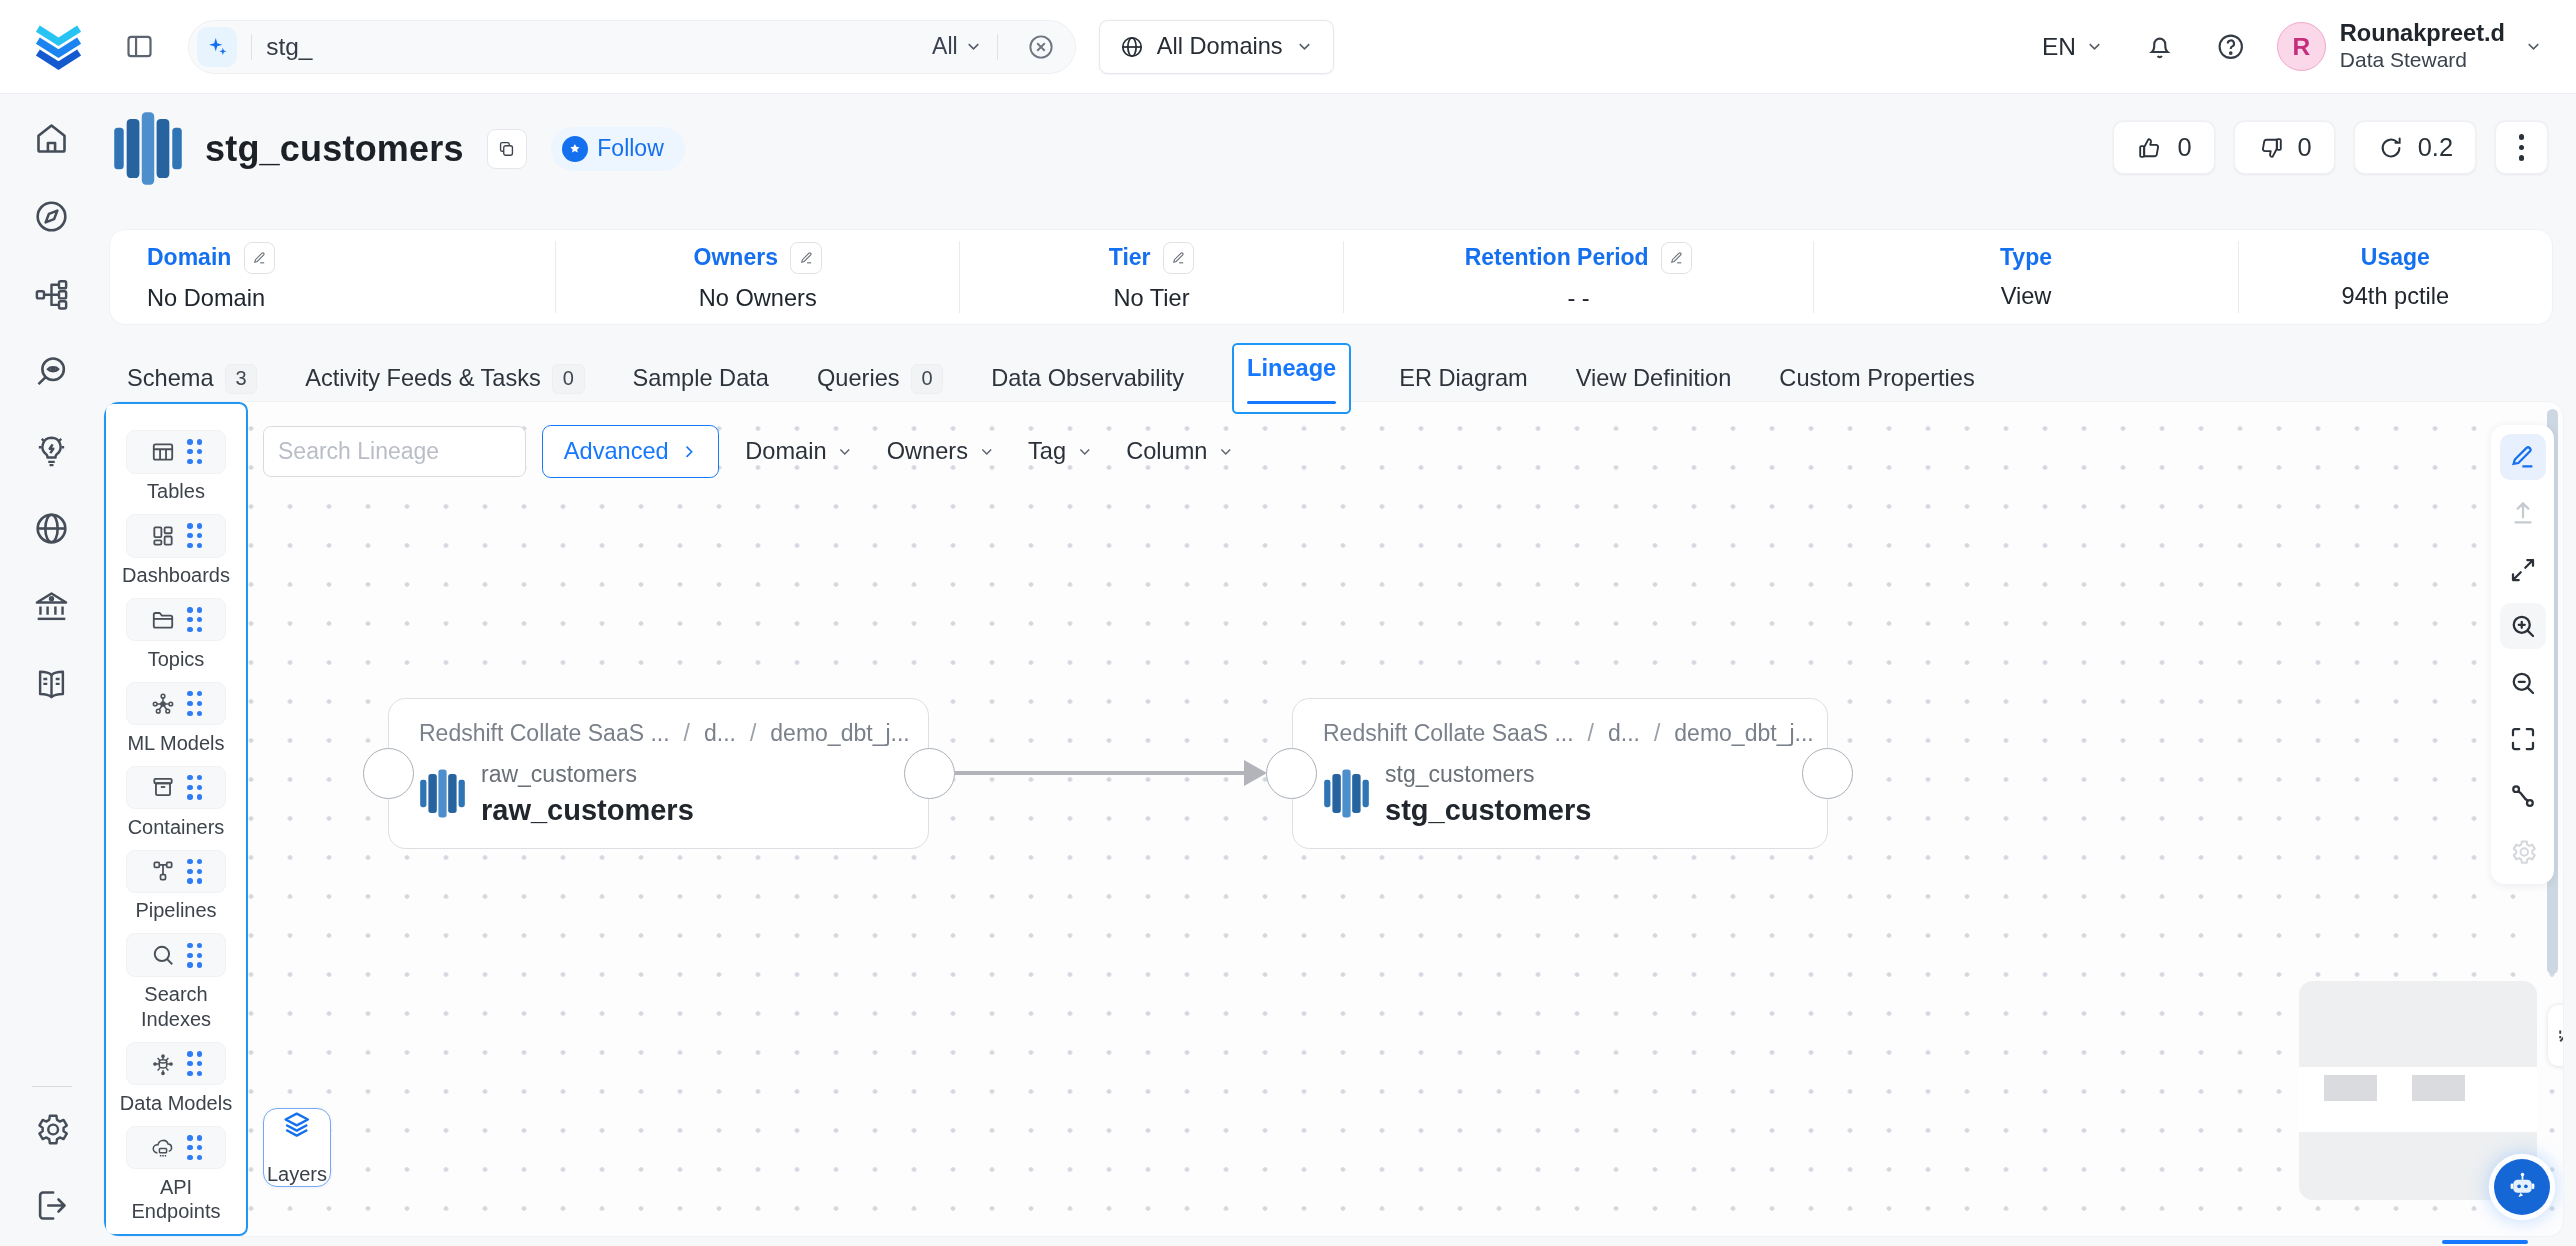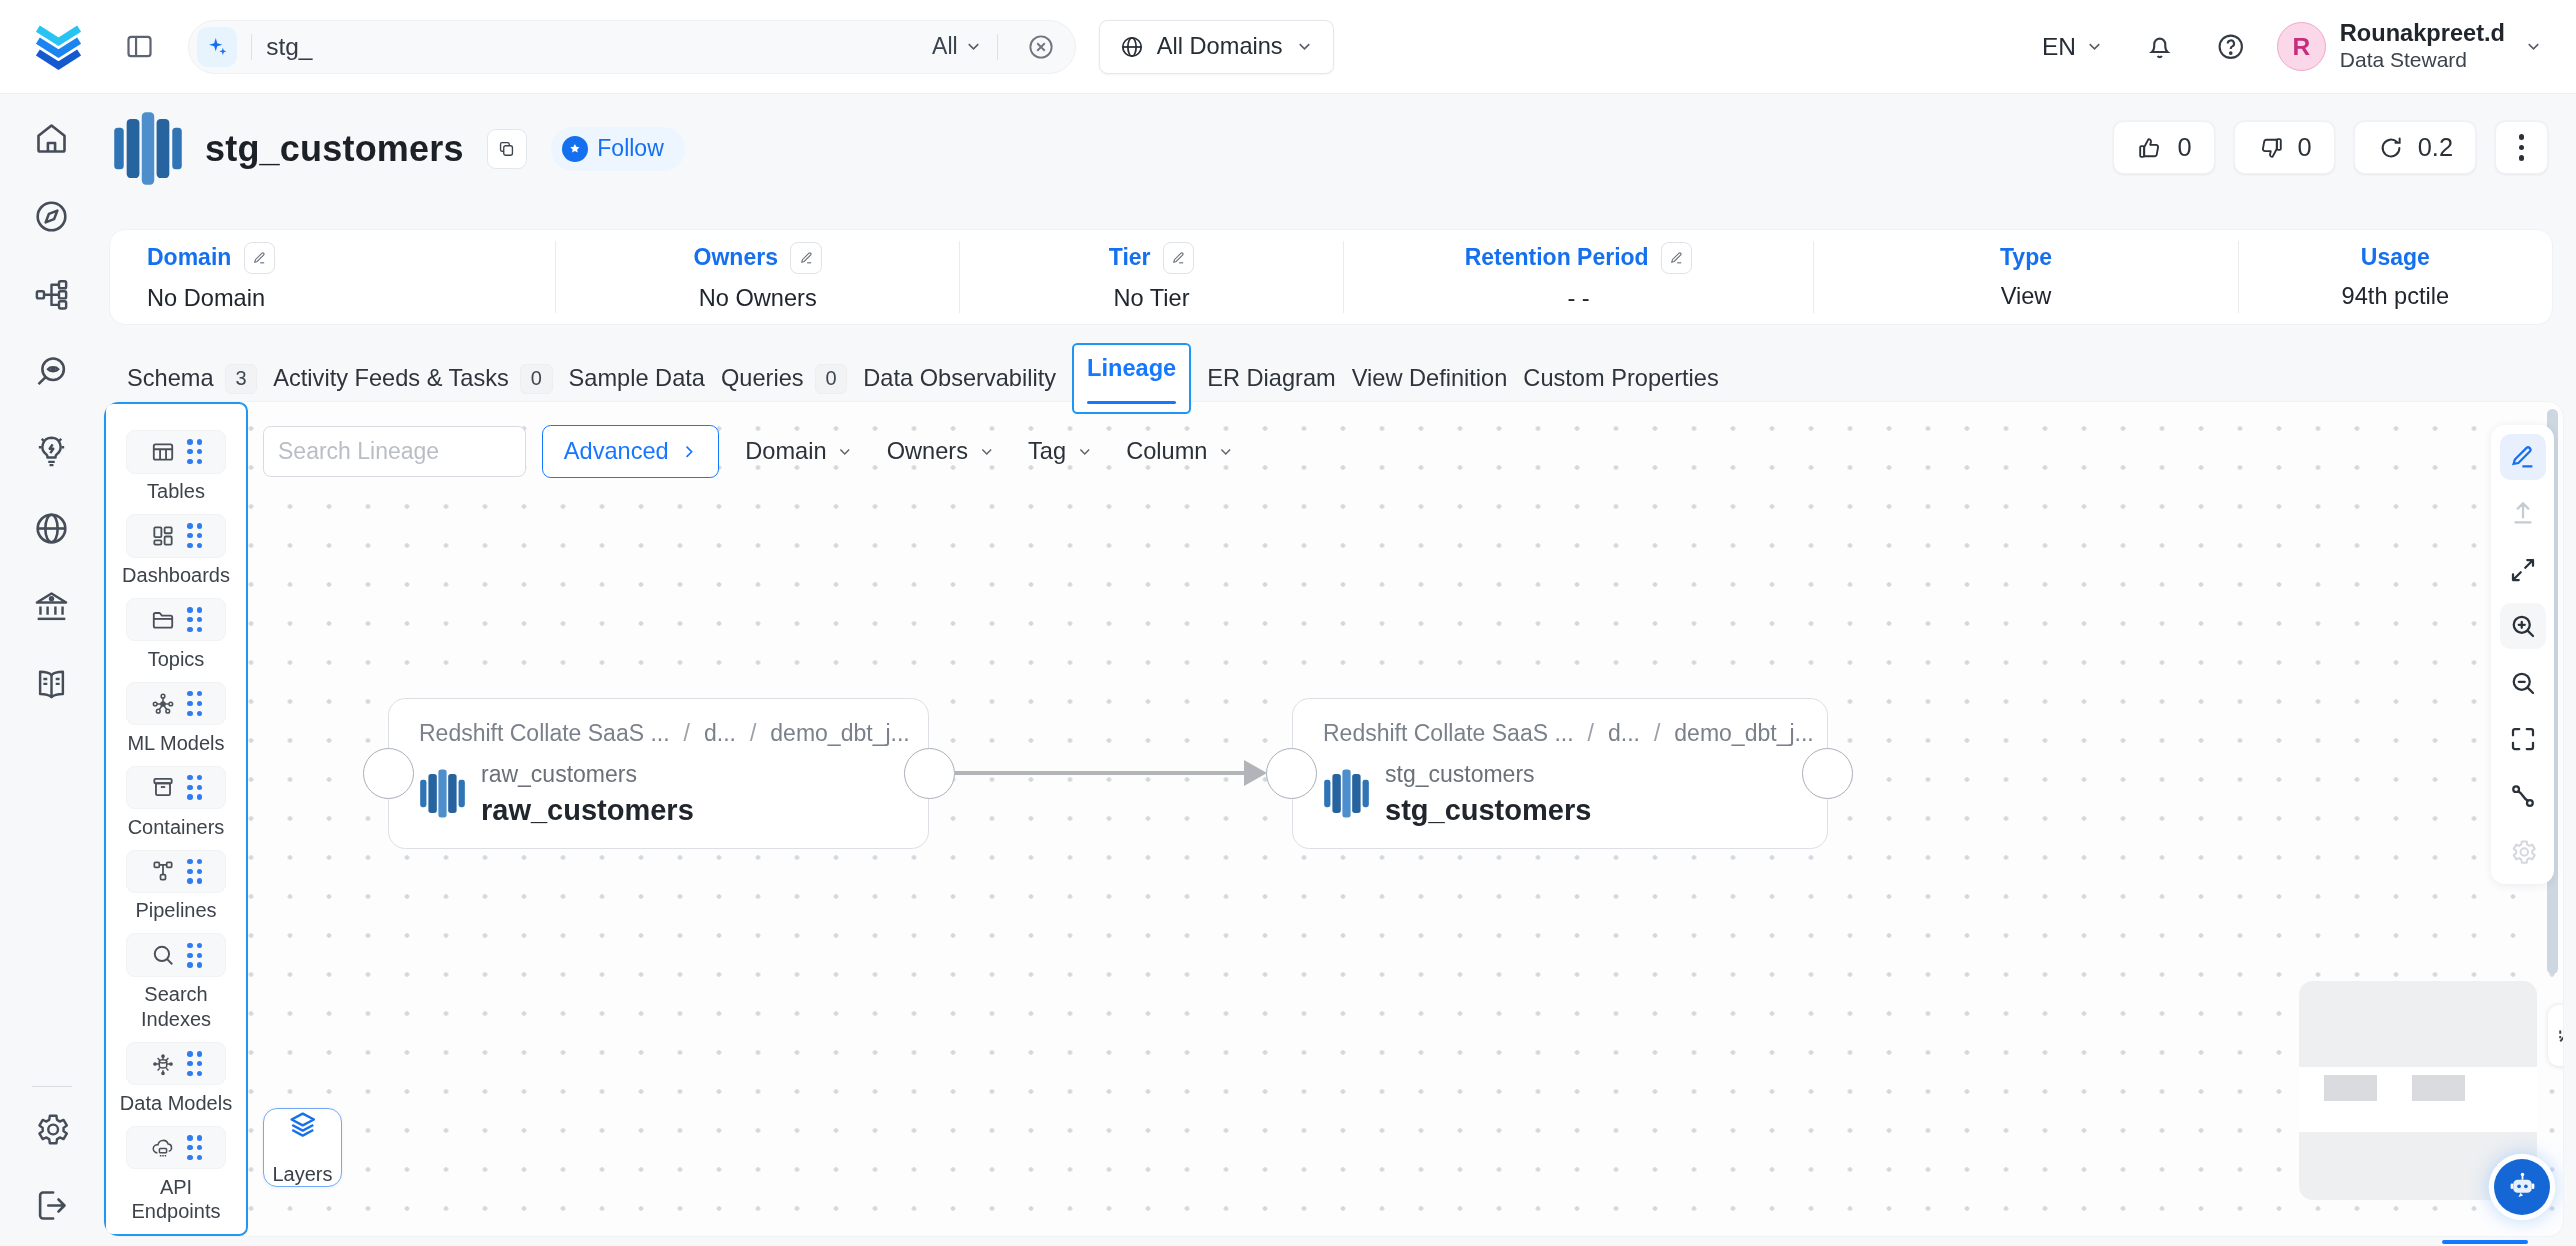--- a/index.html
+++ b/index.html
@@ -45,21 +45,21 @@
   .meta-card{position:absolute;left:109px;right:23px;top:229px;height:96px;background:#fff;border:0.9px solid #eff1f4;border-radius:15.8px;display:flex;align-items:center;z-index:20}
   .meta-col{display:flex;flex-direction:column;align-items:center;justify-content:center;height:72px}
   .meta-col+.meta-col{border-left:0.9px solid #e9ebee}
   .meta-col.first{align-items:flex-start;padding-left:37px}
   .mlabel-row{display:flex;align-items:center;gap:12.3px}
   .mlabel{font-size:23px;font-weight:600;color:#1570ef}
   .edit-btn{width:31.5px;height:31.5px;border-radius:7.9px;border:0.9px solid #dfe3e8;background:#fff;display:flex;align-items:center;justify-content:center;color:#6a7179;cursor:pointer}
   .mvalue{margin-top:11.4px;font-size:23.6px;font-weight:400;color:#20262e}
 
   
-  .tabs{position:absolute;left:127px;top:343px;display:flex;align-items:center;gap:16px;z-index:20}
+  .tabs{position:absolute;left:127px;top:343px;display:flex;align-items:center;gap:48px;z-index:20}
   .tab{display:flex;align-items:center;gap:11.4px;font-size:23.6px;color:#2e343c;cursor:pointer;white-space:nowrap}
   .badge{background:#f1f3f5;border:0.9px solid #eceef0;border-radius:6.1px;padding:2.6px 9.6px;font-size:20px;color:#3f4751}
   .tab-active{border:2.6px solid #1e96f5;border-radius:5.3px;padding:9.6px 13px 7.9px;display:flex;flex-direction:column;align-items:flex-end;color:#1677ff;font-weight:700;background:#fff}
   .tab-underline{width:100%;height:3.5px;border-radius:1.8px;background:#1677ff;margin-top:7.9px}
 
   
   .canvas{position:absolute;left:103px;top:401px;right:12.3px;bottom:8.8px;background:#fdfdfe;border:0.9px solid #f0f2f5;border-radius:15.8px;overflow:hidden;background-image:radial-gradient(circle,#d4d8de 2px,transparent 2.5px);background-size:39px 39px;background-position:10.5px 7px}
 
   
   .palette{position:absolute;left:0;top:0;width:144px;height:100%;background:#fff;border:2.6px solid #2196f3;border-radius:8.8px;display:flex;flex-direction:column;align-items:center;padding-top:26px;overflow:hidden;z-index:6}
@@ -95,21 +95,21 @@
   
   .rtools{position:absolute;left:2387px;top:23px;width:63px;background:#fff;border-radius:14px;box-shadow:0 1.8px 8.8px rgba(25,35,55,.08);padding:8.8px 0;display:flex;flex-direction:column;align-items:center;gap:10.5px;z-index:6}
   .tool{width:46px;height:46px;border-radius:10.5px;display:flex;align-items:center;justify-content:center;color:#2b3138;cursor:pointer}
   .tool svg{width:30px;height:30px}
   .tool.active{background:#e9f0fd;color:#1570ef}
   .tool.soft{background:#f5f6f8}
   .tool.disabled{color:#c6cbd2}
   .tool.faint{color:#d4d8dd}
 
   
-  .layers-btn{position:absolute;left:159px;top:706px;width:79px;height:79px;background:#fff;border:1.8px solid #74a9f7;border-radius:14px;display:flex;flex-direction:column;align-items:center;justify-content:center;gap:22px;z-index:6;cursor:pointer;box-shadow:0 0.9px 3.5px rgba(25,35,55,.06)}
+  .layers-btn{position:absolute;left:159px;top:706px;width:68px;height:79px;background:#fff;border:1.8px solid #74a9f7;border-radius:14px;display:flex;flex-direction:column;align-items:center;justify-content:center;gap:22px;z-index:6;cursor:pointer;box-shadow:0 0.9px 3.5px rgba(25,35,55,.06)}
   .layers-btn span{font-size:20px;color:#3a4049}
 
   
   .minimap{position:absolute;left:2195px;top:579px;width:238px;height:219px;background:#edeff1;border-radius:14px;overflow:hidden;z-index:5;cursor:pointer}
   .mm-band{position:absolute;left:0;right:0;top:86px;height:65px;background:#fff}
   .mm-node{position:absolute;top:94px;width:53px;height:26px;background:#d9dbde}
   .robot{position:absolute;left:2390px;top:757px;width:56px;height:56px;border-radius:50%;background:#1667d6;display:flex;align-items:center;justify-content:center;box-shadow:0 0 0 5.3px rgba(255,255,255,.95),0 0 17.5px 7px rgba(120,180,255,.4);z-index:8;cursor:pointer}
   .edge-style-card{position:absolute;left:2444px;top:603px;width:53px;height:61px;background:#fff;border-radius:10.5px;box-shadow:0 0.9px 5.3px rgba(25,35,55,.12);display:flex;align-items:center;padding-left:8.8px;z-index:5;cursor:pointer}
   .hscroll{position:absolute;left:2442px;top:1240px;width:86px;height:4.4px;background:#1677ff;border-radius:2.6px;z-index:50}
 

